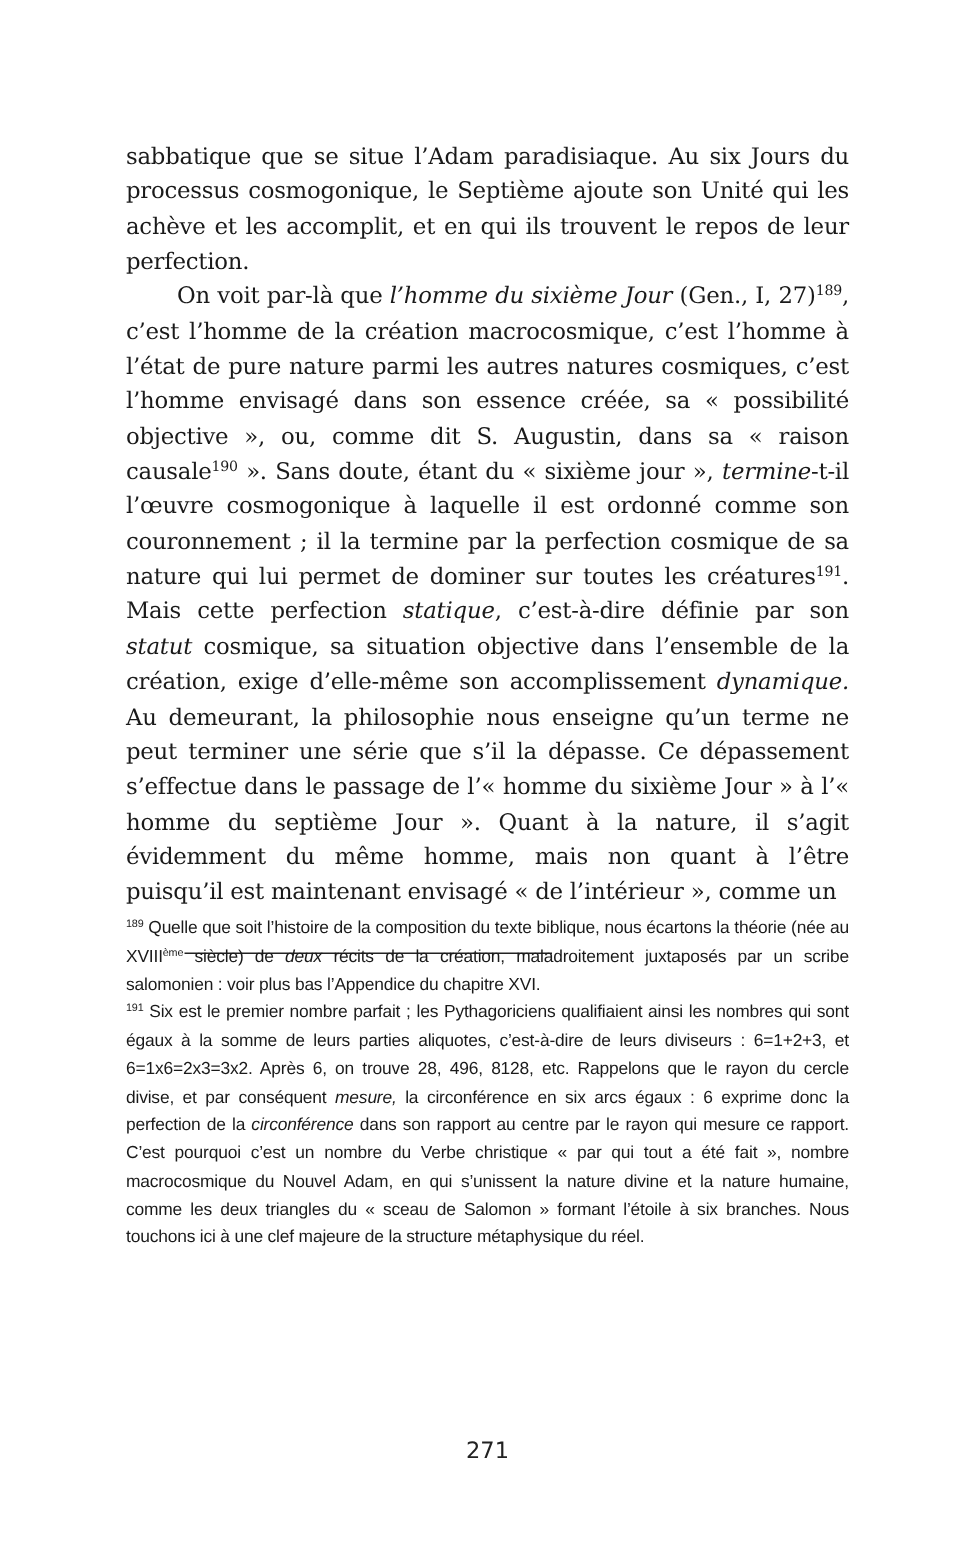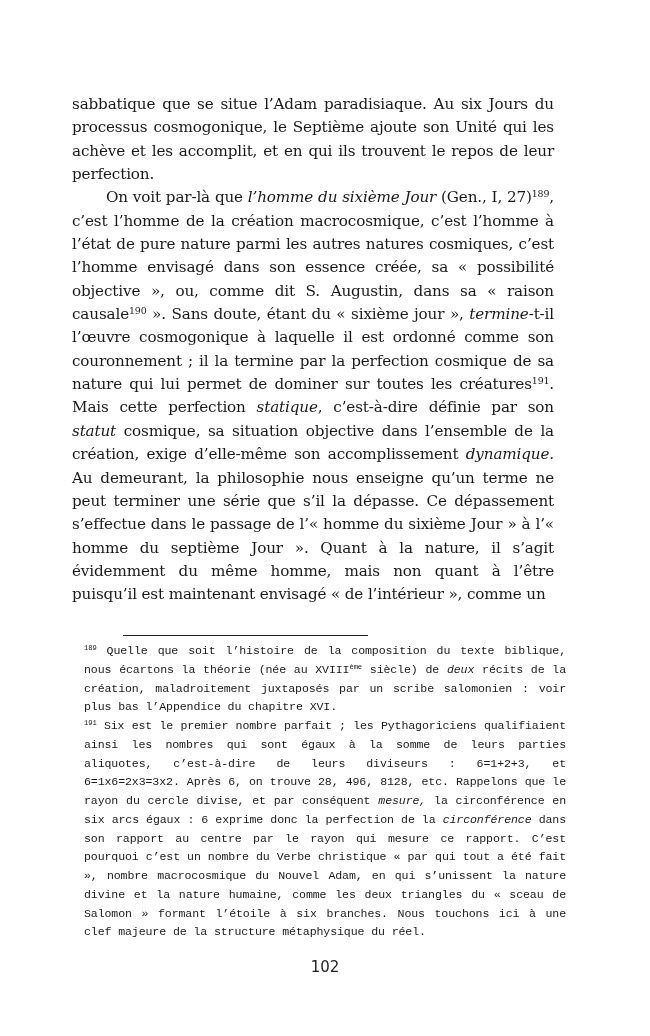--- a/index.html
+++ b/index.html
@@ -1,29 +1,29 @@
 <!DOCTYPE html>
 <html><head>
 <meta charset="utf-8">
 <style>
   html, body { margin:0; padding:0; background:#ffffff; }
   body { width:650px; height:1036px; position:relative; overflow:hidden; }
   .page { position:absolute; left:0; top:0; width:650px; height:1036px; background:#fff; }
   .body-text {
-    position:absolute; left:72px; top:93px; width:482px;
+    position:absolute; left:84px; top:93px; width:482px;
     font-family:"DejaVu Serif", "Liberation Serif", serif;
     font-size:15.2px; line-height:23.35px; color:#1a1a1a;
     text-align:justify; letter-spacing:-0.15px;
   }
   .body-text p { margin:0; }
   .body-text p.indent { text-indent:34px; }
   .fn-rule { position:absolute; left:123px; top:635px; width:245px; height:0; border-top:1.2px solid #222; }
   .footnotes {
-    position:absolute; left:84px; top:642px; width:482px;
-    font-family:Liberation Mono, monospace;
+    position:absolute; left:84px; top:610px; width:482px;
+    font-family:Liberation Sans, sans-serif;
     font-size:11.6px; line-height:18.75px; color:#1a1a1a;
     text-align:justify; letter-spacing:-0.12px;
   }
   .footnotes p { margin:0; }
   sup { font-size:0.62em; line-height:0; vertical-align:0.55em; }
   i { font-style:italic; }
   .page-number {
     position:absolute; left:0; width:650px; top:958px; text-align:center;
     font-family:"DejaVu Sans", "Liberation Sans", sans-serif; font-size:15px; color:#222;
   }
@@ -38,14 +38,14 @@
     <p class="indent"><span>On voit par-là que </span><i>l’homme du sixième Jour</i><span> (Gen., I, 27)</span><sup>189</sup><span>, c’est l’homme de la création macrocosmique, c’est l’homme à l’état de pure nature parmi les autres natures cosmiques, c’est l’homme envisagé dans son essence créée, sa « possibilité objective », ou, comme dit S. Augustin, dans sa « raison causale</span><sup>190</sup><span> ». Sans doute, étant du « sixième jour », </span><i>termine</i><span>-t-il l’œuvre cosmogonique à laquelle il est ordonné comme son couronnement ; il la termine par la perfection cosmique de sa nature qui lui permet de dominer sur toutes les créatures</span><sup>191</sup><span>. Mais cette perfection </span><i>statique</i><span>, c’est-à-dire définie par son </span><i>statut</i><span> cosmique, sa situation objective dans l’ensemble de la création, exige d’elle-même son accomplissement </span><i>dynamique.</i><span> Au demeurant, la philosophie nous enseigne qu’un terme ne peut terminer une série que s’il la dépasse. Ce dépassement s’effectue dans le passage de l’« homme du sixième Jour » à l’« homme du septième Jour ». Quant à la nature, il s’agit évidemment du même homme, mais non quant à l’être puisqu’il est maintenant envisagé « de l’intérieur », comme un</span></p>
   </div>
 
   <div class="fn-rule"></div>
 
   <div class="footnotes">
     <p><sup>189</sup><span> Quelle que soit l’histoire de la composition du texte biblique, nous écartons la théorie (née au XVIII</span><sup>ème</sup><span> siècle) de </span><i>deux</i><span> récits de la création, maladroitement juxtaposés par un scribe salomonien : voir plus bas l’Appendice du chapitre XVI.</span></p>
     <p><sup>191</sup><span> Six est le premier nombre parfait ; les Pythagoriciens qualifiaient ainsi les nombres qui sont égaux à la somme de leurs parties aliquotes, c’est-à-dire de leurs diviseurs : 6=1+2+3, et 6=1x6=2x3=3x2. Après 6, on trouve 28, 496, 8128, etc. Rappelons que le rayon du cercle divise, et par conséquent </span><i>mesure,</i><span> la circonférence en six arcs égaux : 6 exprime donc la perfection de la </span><i>circonférence</i><span> dans son rapport au centre par le rayon qui mesure ce rapport. C’est pourquoi c’est un nombre du Verbe christique « par qui tout a été fait », nombre macrocosmique du Nouvel Adam, en qui s’unissent la nature divine et la nature humaine, comme les deux triangles du « sceau de Salomon » formant l’étoile à six branches. Nous touchons ici à une clef majeure de la structure métaphysique du réel.</span></p>
   </div>
 
-  <div class="page-number">102</div>
+  <div class="page-number">271</div>
 </div>
 
 </body></html>

